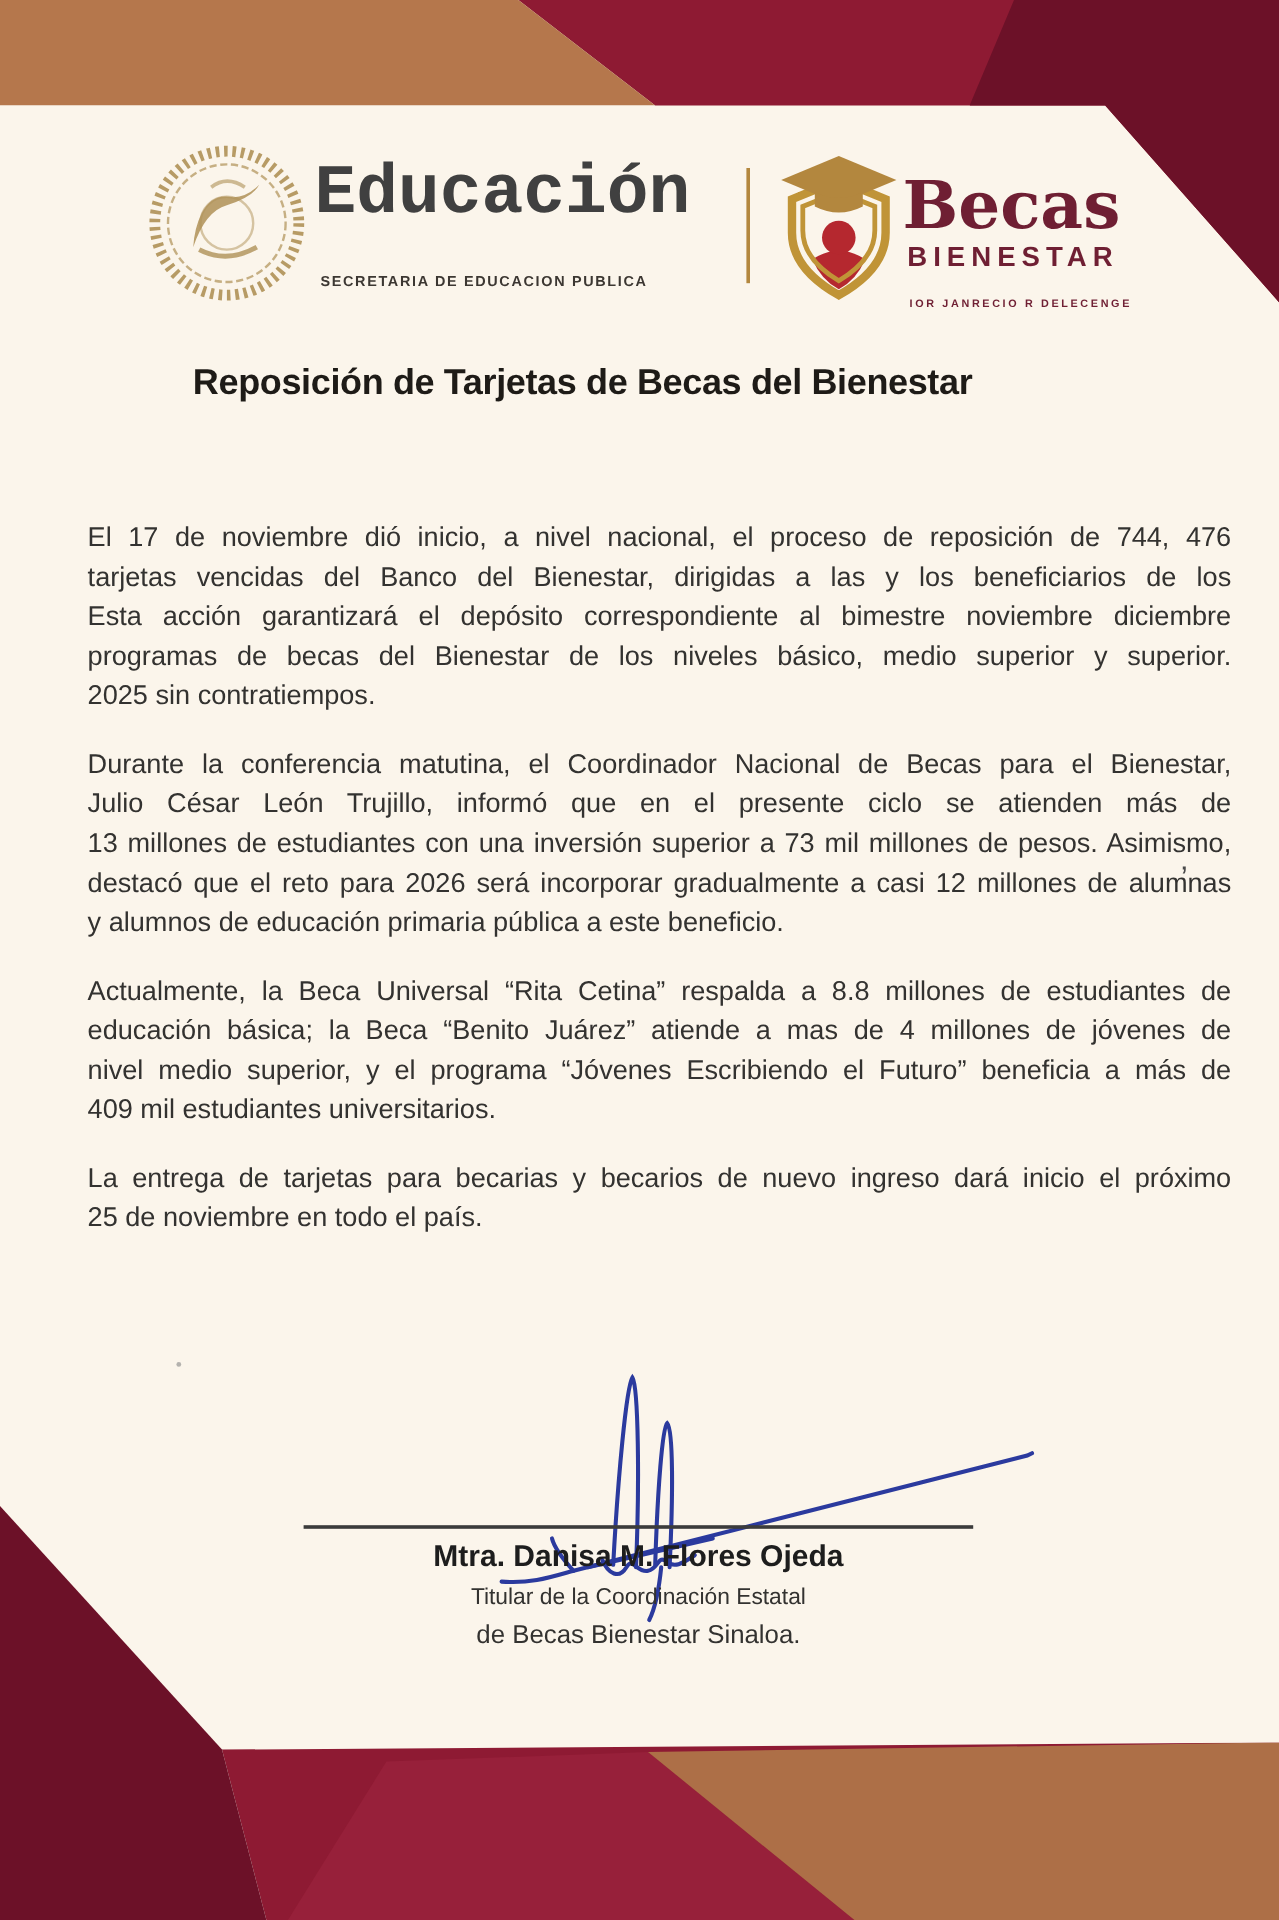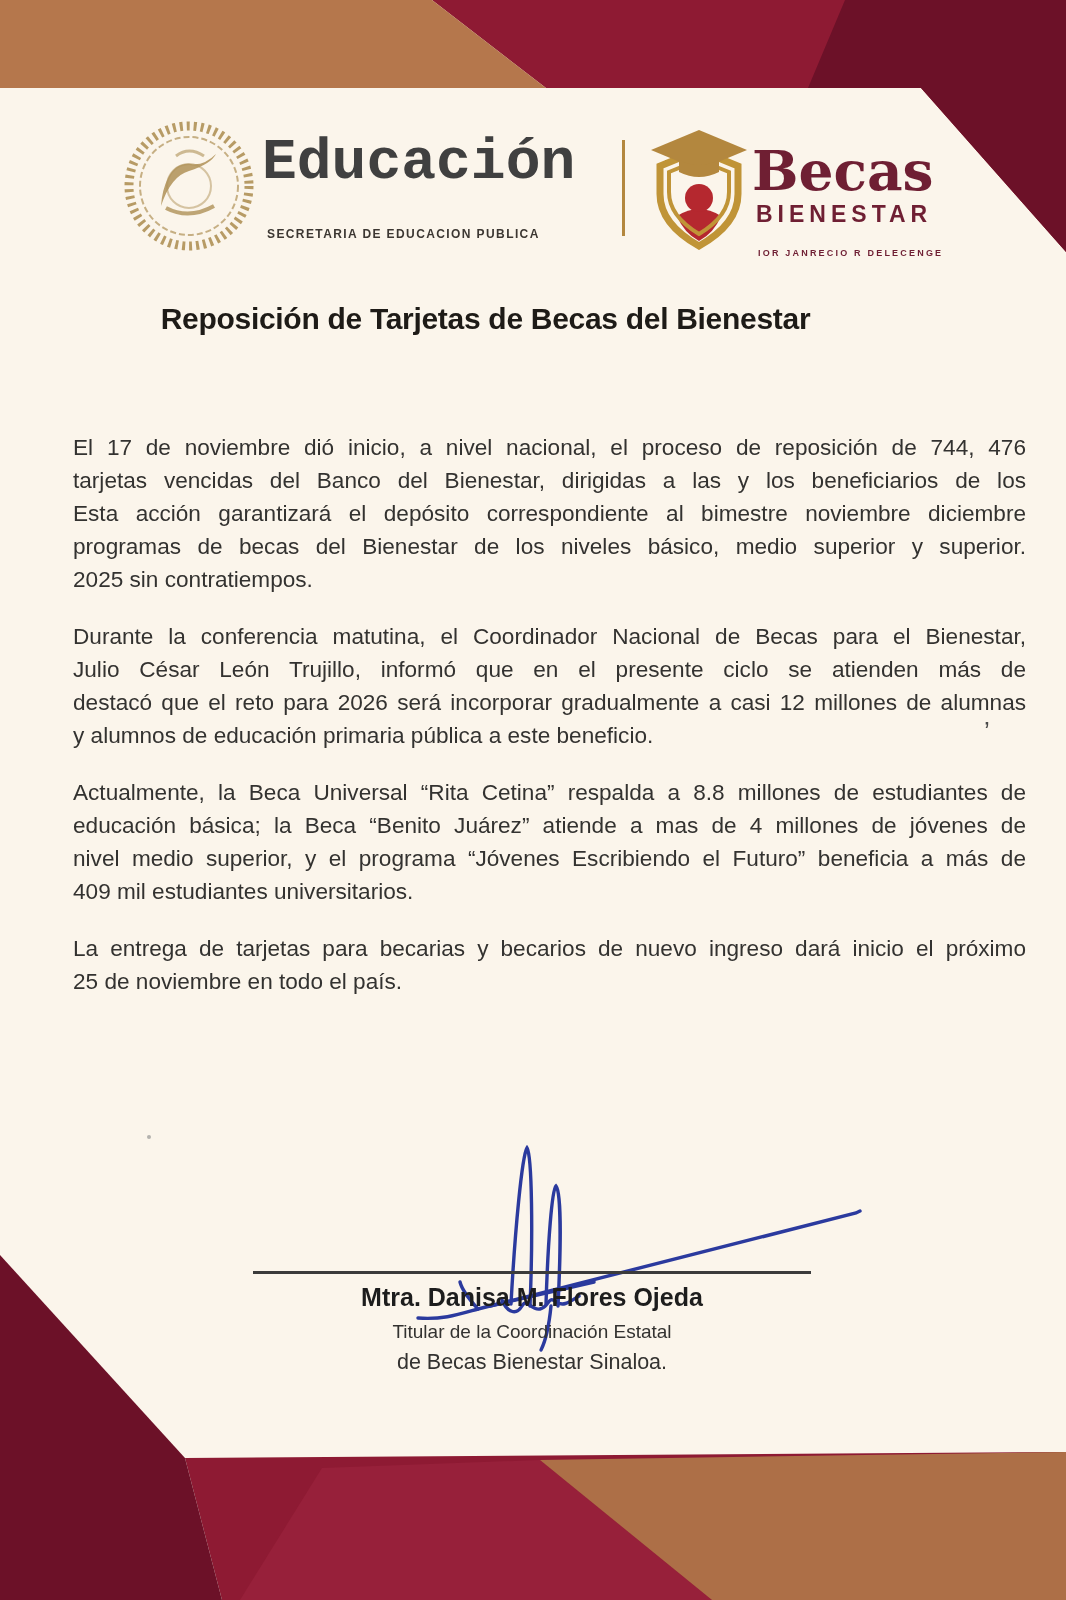--- a/index.html
+++ b/index.html
@@ -109,20 +109,21 @@
   <div class="para">
       <div class="jline">El 17 de noviembre dió inicio, a nivel nacional, el proceso de reposición de 744, 476</div>
       <div class="jline">tarjetas vencidas del Banco del Bienestar, dirigidas a las y los beneficiarios de los</div>
       <div class="jline">Esta acción garantizará el depósito correspondiente al bimestre noviembre diciembre</div>
       <div class="jline">programas de becas del Bienestar de los niveles básico, medio superior y superior.</div>
       <div class="jline">2025 sin contratiempos.</div>
     </div>
   <div class="para">
       <div class="jline">Durante la conferencia matutina, el Coordinador Nacional de Becas para el Bienestar,</div>
       <div class="jline">Julio César León Trujillo, informó que en el presente ciclo se atienden más de</div>
+      <div class="jline">13 millones de estudiantes con una inversión superior a 73 mil millones de pesos. Asimismo,</div>
       <div class="jline">destacó que el reto para 2026 será incorporar gradualmente a casi 12 millones de alumnas</div>
       <div class="jline">y alumnos de educación primaria pública a este beneficio.</div>
     </div>
   <div class="para">
       <div class="jline">Actualmente, la Beca Universal “Rita Cetina”  respalda a 8.8 millones de estudiantes de</div>
       <div class="jline">educación básica; la Beca “Benito Juárez” atiende a mas de 4 millones de jóvenes de</div>
       <div class="jline">nivel medio superior, y el programa “Jóvenes Escribiendo el Futuro” beneficia a más de</div>
       <div class="jline">409 mil estudiantes universitarios.</div>
     </div>
   <div class="para">

